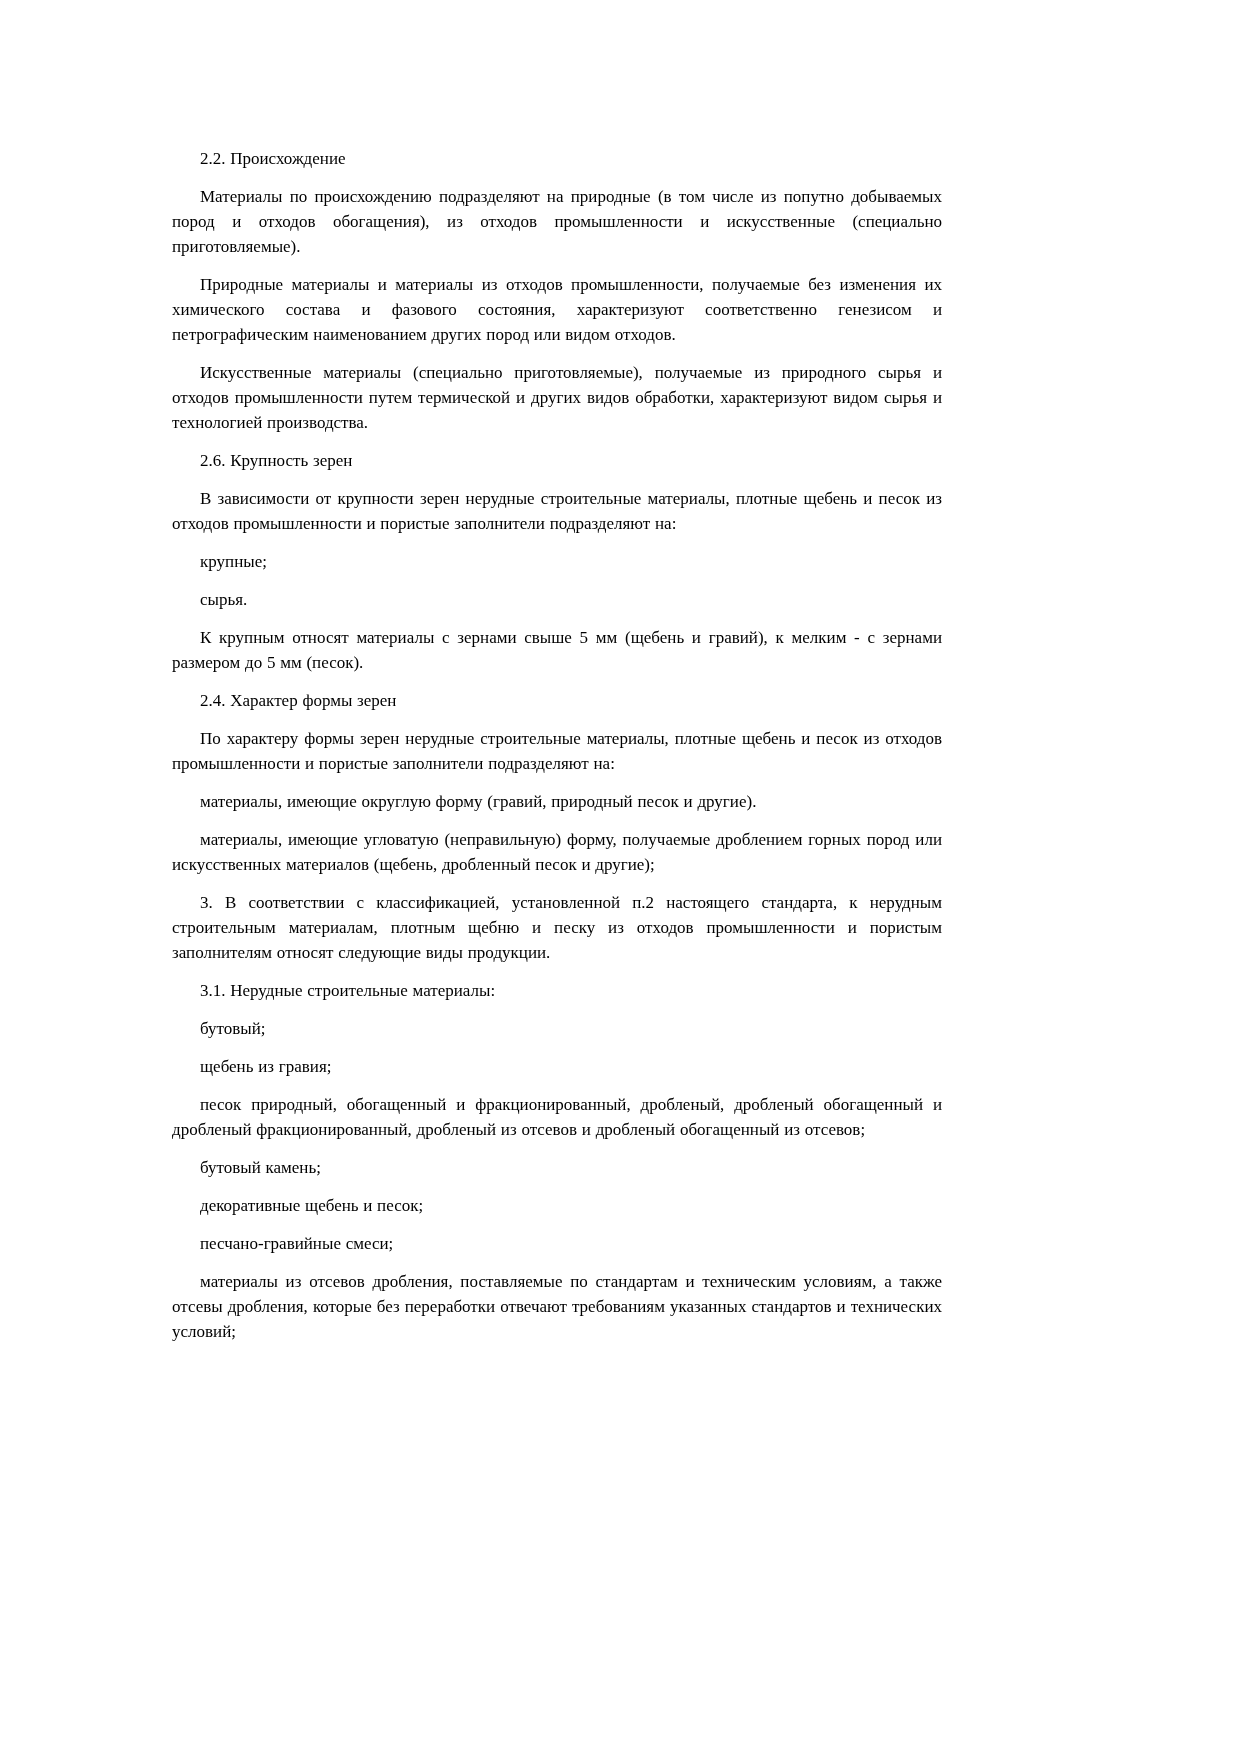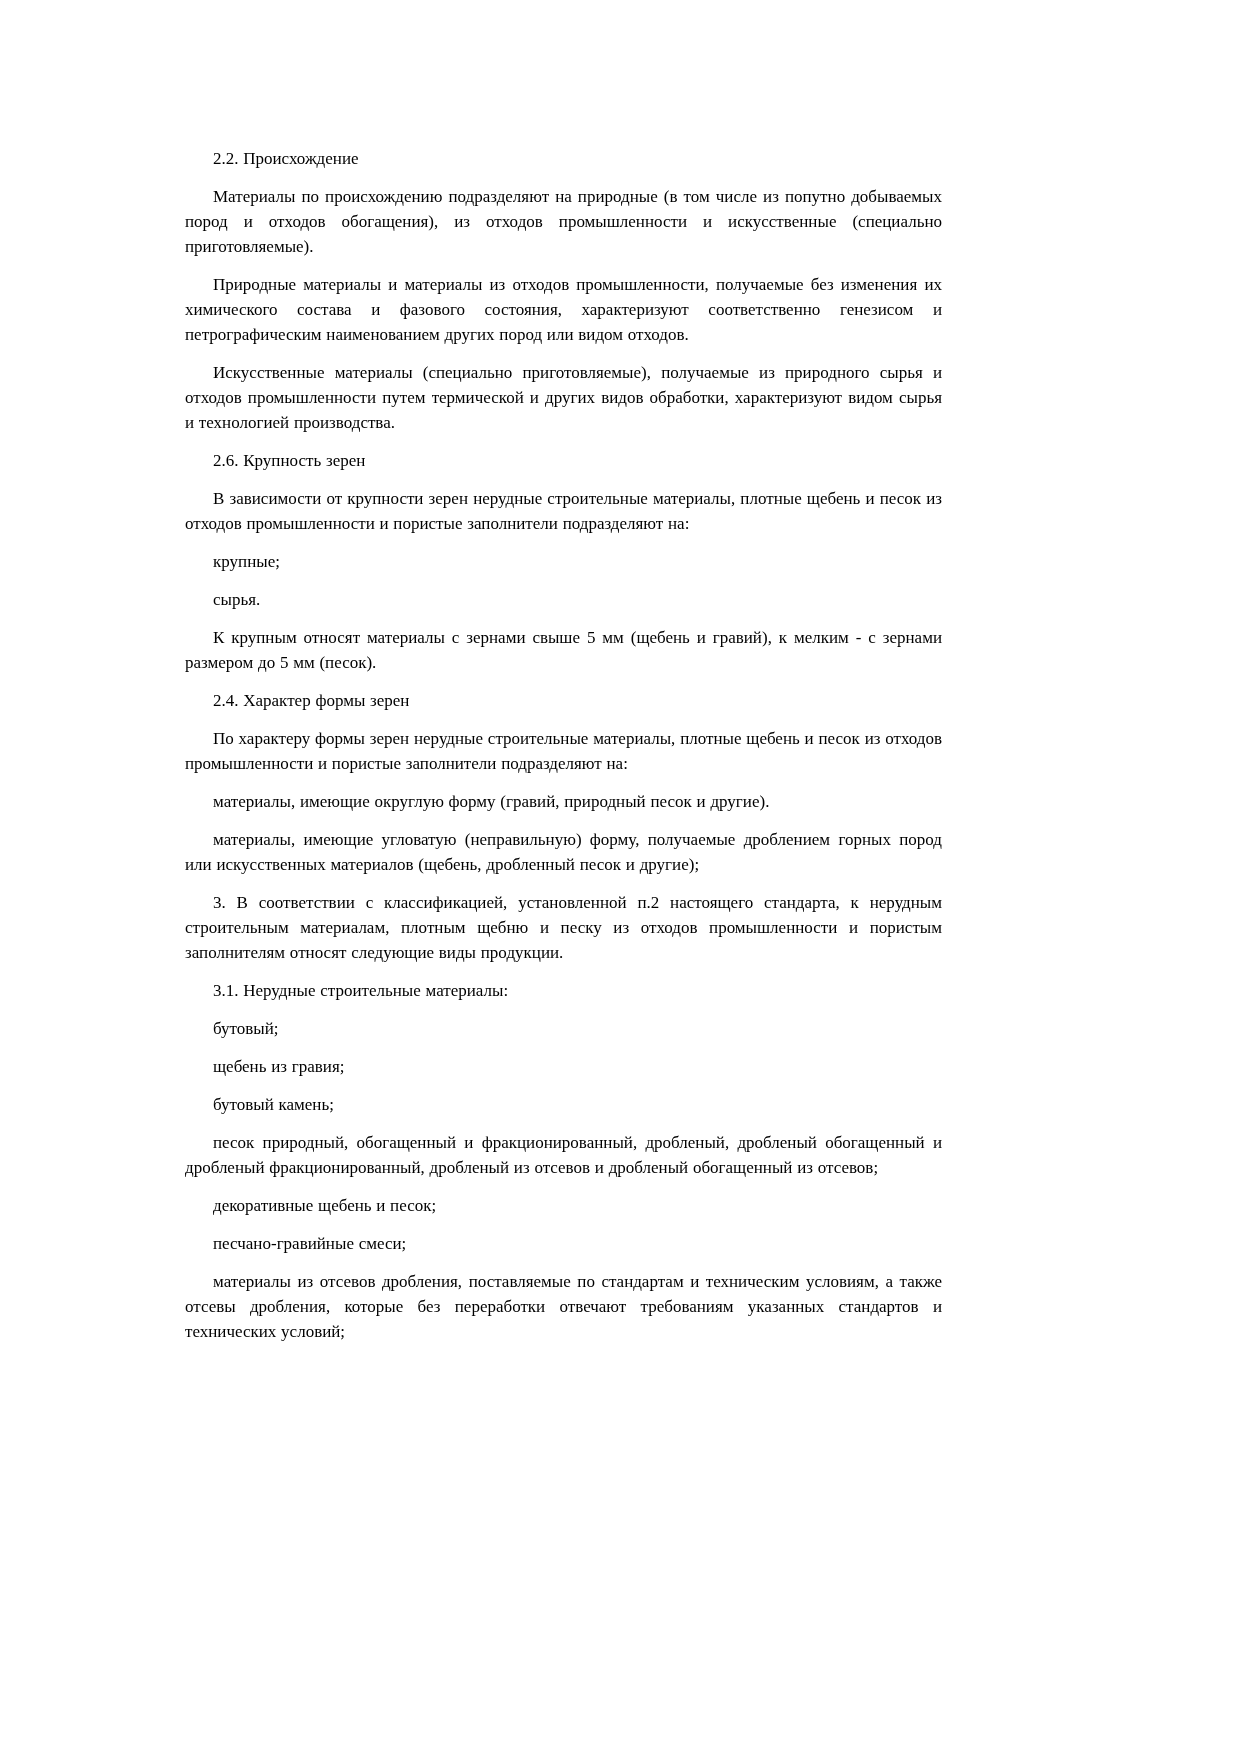--- a/index.html
+++ b/index.html
@@ -20,21 +20,21 @@
     }
     .content {
       padding: 146px 298px 0 168px; 
       color: #000000;
       font-size: 17px;
       line-height: 25px;
     }
     .content p {
       text-align: justify;
       text-indent: 28px;
-      margin: 0 0 13px 17px;
+      margin: 0 0 13px 4px;
       word-spacing: 0.5px;
     }
   </style>
 </head>
 <body>
 
 <div class="page">
   <div class="content">
     <p>2.2. Происхождение</p>
     <p>Материалы по происхождению подразделяют на природные (в том числе из попутно добываемых пород и отходов обогащения), из отходов промышленности и искусственные (специально приготовляемые).</p>
@@ -46,19 +46,19 @@
     <p>сырья.</p>
     <p>К крупным относят материалы с зернами свыше 5 мм (щебень и гравий), к мелким - с зернами размером до 5 мм (песок).</p>
     <p>2.4. Характер формы зерен</p>
     <p>По характеру формы зерен нерудные строительные материалы, плотные щебень и песок из отходов промышленности и пористые заполнители подразделяют на:</p>
     <p>материалы, имеющие округлую форму (гравий, природный песок и другие).</p>
     <p>материалы, имеющие угловатую (неправильную) форму, получаемые дроблением горных пород или искусственных материалов (щебень, дробленный песок и другие);</p>
     <p>3. В соответствии с классификацией, установленной п.2 настоящего стандарта, к нерудным строительным материалам, плотным щебню и песку из отходов промышленности и пористым заполнителям относят следующие виды продукции.</p>
     <p>3.1. Нерудные строительные материалы:</p>
     <p>бутовый;</p>
     <p>щебень из гравия;</p>
+    <p>песок природный, обогащенный и фракционированный, дробленый, дробленый обогащенный и дробленый фракционированный, дробленый из отсевов и дробленый обогащенный из отсевов;</p>
     <p>бутовый камень;</p>
-    <p>песок природный, обогащенный и фракционированный, дробленый, дробленый обогащенный и дробленый фракционированный, дробленый из отсевов и дробленый обогащенный из отсевов;</p>
     <p>декоративные щебень и песок;</p>
     <p>песчано-гравийные смеси;</p>
     <p>материалы из отсевов дробления, поставляемые по стандартам и техническим условиям, а также отсевы дробления, которые без переработки отвечают требованиям указанных стандартов и технических условий;</p>
   </div>
 </div>
 
 </body></html>

